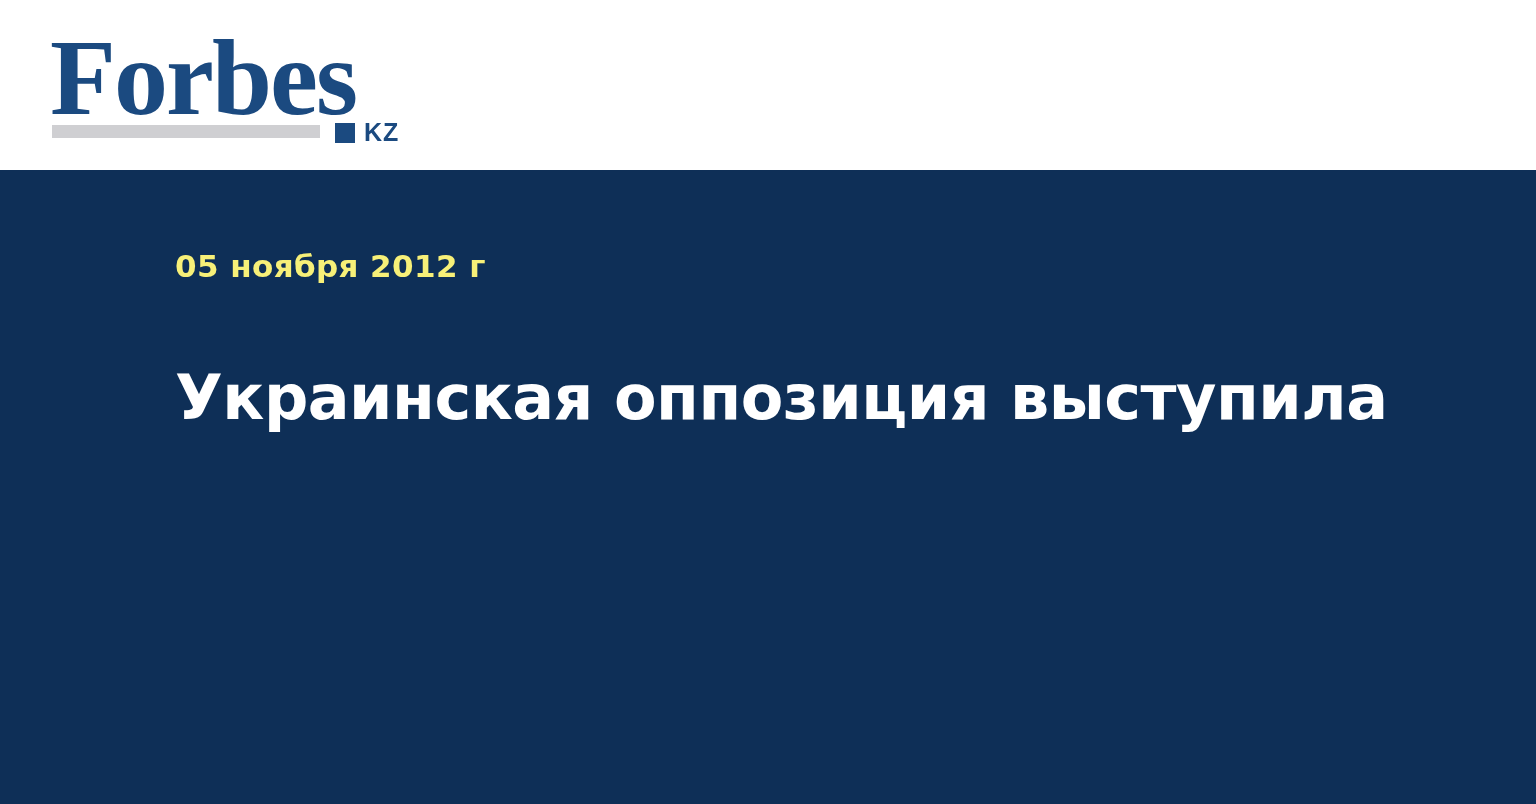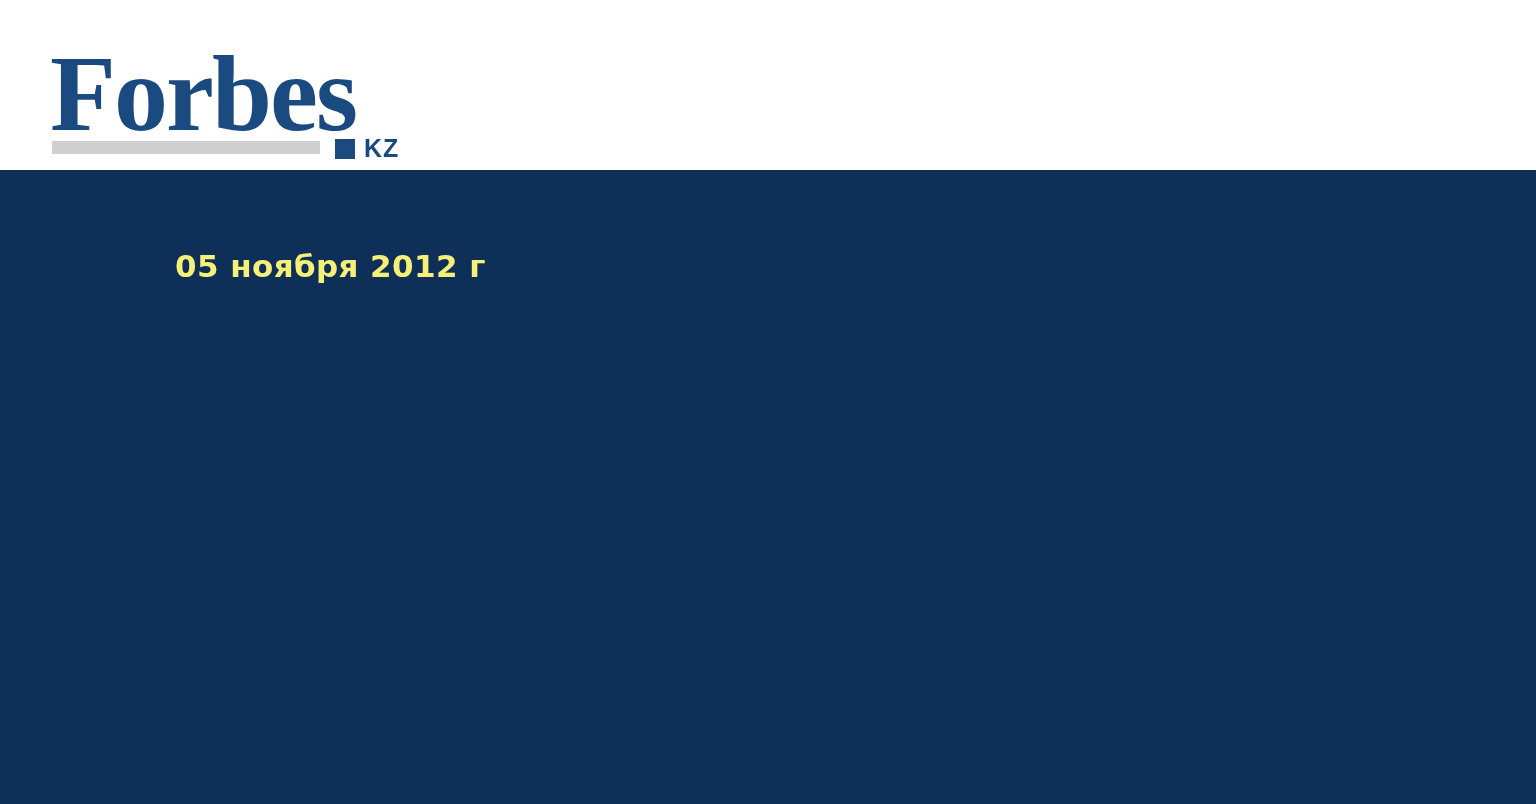--- a/index.html
+++ b/index.html
@@ -28,21 +28,21 @@
     left: 0;
     top: 0;
     width: 1536px;
     height: 170px;
     background: #ffffff;
     box-sizing: border-box;
   }
   .logo {
     position: absolute;
     left: 50px;
-    top: 40px;
+    top: 24px;
     width: 360px;
     height: 122px;
   }
   .logo-word {
     position: absolute;
     left: 0;
     top: 0;
     font-family: "Liberation Serif", "DejaVu Serif", serif;
     font-weight: 700;
     font-size: 108px;
@@ -141,17 +141,18 @@
         <span class="logo-square"></span>
         <span class="logo-tld-text">KZ</span>
       </span>
     </a>
   </header>
 
   <section class="hero">
     <div class="hero-inner">
       <div class="article-date">05 ноября 2012 г</div>
       <h1 class="article-title">
+        <span class="tline">Украинская оппозиция выступила</span>
       </h1>
     </div>
   </section>
 
 </div>
 
 </body></html>

